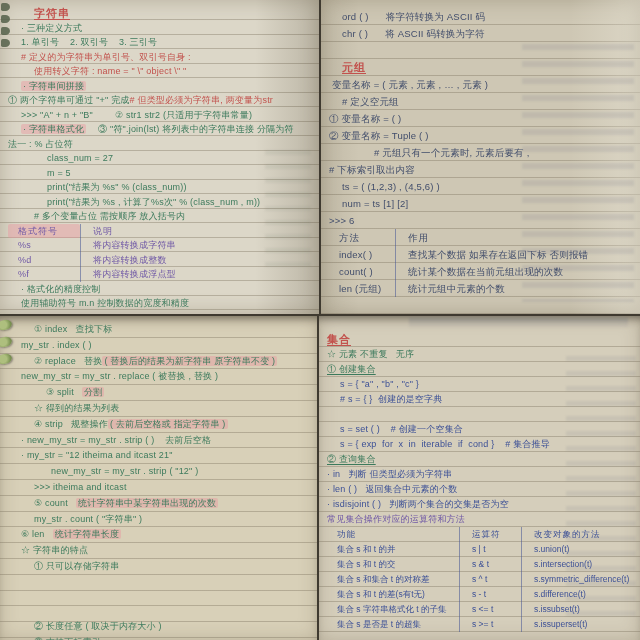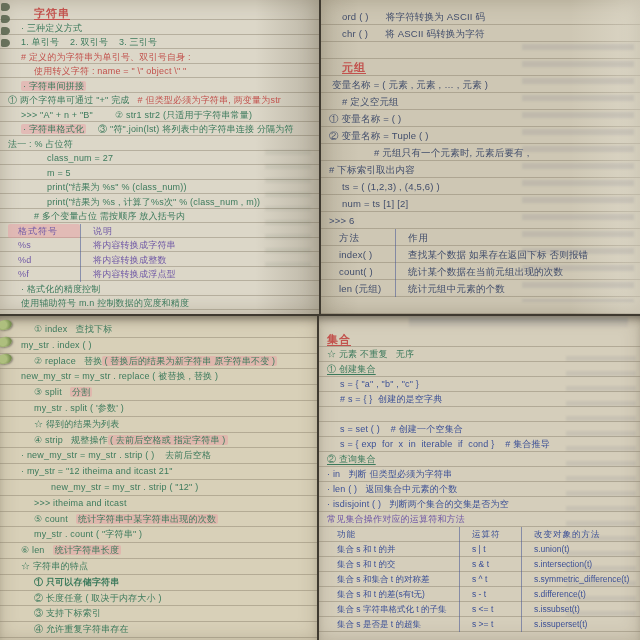--- a/index.html
+++ b/index.html
@@ -78,21 +78,21 @@
       <i></i>
     </div>
     <div class="ghost"></div>
     <div class="lines">
         <div class="line" style="padding-left: 34px;"><span class="seg c-red ul big">字符串</span></div>
         <div class="line" style="padding-left: 21px;"><span class="seg c-green">· 三种定义方式</span></div>
         <div class="line" style="padding-left: 21px;"><span class="seg c-green">1. 单引号    2. 双引号    3. 三引号</span></div>
         <div class="line" style="padding-left: 21px;"><span class="seg c-red"># 定义的为字符串为单引号、双引号自身 :</span></div>
         <div class="line" style="padding-left: 34px;"><span class="seg c-red">使用转义字符 : name = " \" object \" "</span></div>
         <div class="line" style="padding-left: 21px;"><span class="seg c-green hl">· 字符串间拼接</span></div>
-        <div class="line"><span class="seg c-green">① 两个字符串可通过 "+" 完成</span><span class="seg c-red" style="margin-left: 8px;"># 但类型必须为字符串, 两变量为str</span></div>
+        <div class="line"><span class="seg c-green">① 两个字符串可通过 "+" 完成</span><span class="seg c-red" style=""># 但类型必须为字符串, 两变量为str</span></div>
         <div class="line" style="padding-left: 21px;"><span class="seg c-green">&gt;&gt;&gt; "A" + n + "B"</span><span class="seg c-green" style="margin-left: 22px;">② str1 str2 (只适用于字符串常量)</span></div>
         <div class="line" style="padding-left: 21px;"><span class="seg c-green hl">· 字符串格式化</span><span class="seg c-green" style="margin-left: 12px;">③ "符".join(lst) 将列表中的字符串连接 分隔为符</span></div>
         <div class="line"><span class="seg c-green">法一 : % 占位符</span></div>
         <div class="line" style="padding-left: 47px;"><span class="seg c-green">class_num = 27</span></div>
         <div class="line" style="padding-left: 47px;"><span class="seg c-green">m = 5</span></div>
         <div class="line" style="padding-left: 47px;"><span class="seg c-green">print("结果为 %s" % (class_num))</span></div>
         <div class="line" style="padding-left: 47px;"><span class="seg c-green">print("结果为 %s , 计算了%s次" % (class_num , m))</span></div>
         <div class="line" style="padding-left: 34px;"><span class="seg c-green"># 多个变量占位 需按顺序 放入括号内</span></div>
         <div class="line thead"><span class="cell c-purple hl" style="width: 72px;">格式符号</span><span class="cell c-purple" style="width: 200px;">说明</span></div>
         <div class="line"><span class="cell c-purple" style="width: 72px;">%s</span><span class="cell c-purple" style="width: 200px;">将内容转换成字符串</span></div>
@@ -132,34 +132,33 @@
     <div class="spiral-rings">
       <i></i>
       <i></i>
       <i></i>
     </div>
     <div class="lines">
         <div class="line" style="padding-left: 34px;"><span class="seg c-green">① index   查找下标</span></div>
         <div class="line" style="padding-left: 21px;"><span class="seg c-green">my_str . index ( )</span></div>
         <div class="line" style="padding-left: 34px;"><span class="seg c-green">② replace   替换</span><span class="seg c-green hl">( 替换后的结果为新字符串 原字符串不变 )</span></div>
         <div class="line" style="padding-left: 21px;"><span class="seg c-green">new_my_str = my_str . replace ( 被替换 , 替换 )</span></div>
-        <div class="line" style="padding-left: 34px;"><span class="seg c-green">③ split   </span><span class="seg c-green hl">分割</span></div>
-        <div class="line" style="padding-left: 34px;"><span class="seg c-green">my_str . split ( '参数' )</span></div>
+        <div class="line" style="padding-left: 46px;"><span class="seg c-green">③ split   </span><span class="seg c-green hl">分割</span></div>
         <div class="line" style="padding-left: 34px;"><span class="seg c-green">☆ 得到的结果为列表</span></div>
         <div class="line" style="padding-left: 34px;"><span class="seg c-green">④ strip   规整操作</span><span class="seg c-green hl">( 去前后空格或 指定字符串 )</span></div>
         <div class="line" style="padding-left: 21px;"><span class="seg c-green">· new_my_str = my_str . strip ( )    去前后空格</span></div>
         <div class="line" style="padding-left: 21px;"><span class="seg c-green">· my_str = "12 itheima and itcast 21"</span></div>
         <div class="line" style="padding-left: 51px;"><span class="seg c-green">new_my_str = my_str . strip ( "12" )</span></div>
         <div class="line" style="padding-left: 34px;"><span class="seg c-green">&gt;&gt;&gt; itheima and itcast</span></div>
         <div class="line" style="padding-left: 34px;"><span class="seg c-green">⑤ count   </span><span class="seg c-green hl">统计字符串中某字符串出现的次数</span></div>
         <div class="line" style="padding-left: 34px;"><span class="seg c-green">my_str . count ( "字符串" )</span></div>
         <div class="line" style="padding-left: 21px;"><span class="seg c-green">⑥ len   </span><span class="seg c-green hl">统计字符串长度</span></div>
         <div class="line" style="padding-left: 21px;"><span class="seg c-green">☆ 字符串的特点</span></div>
-        <div class="line" style="padding-left: 34px; font-weight: bold;"><span class="seg c-green">① 只可以存储字符串</span></div>
-        <div class="line" style="padding-left: 34px;"><span class="seg c-green">② 长度任意 ( 取决于内存大小 )</span></div>
+        <div class="line" style="padding-left: 34px;"><span class="seg c-green">① 只可以存储字符串</span></div>
+        <div class="line" style="padding-left: 34px; margin-top: 44px;"><span class="seg c-green">② 长度任意 ( 取决于内存大小 )</span></div>
         <div class="line" style="padding-left: 34px;"><span class="seg c-green">③ 支持下标索引</span></div>
         <div class="line" style="padding-left: 34px;"><span class="seg c-green">④ 允许重复字符串存在</span></div>
       </div>
   </section>
 
   <section class="page br">
     <div class="ruling"></div>
     <div class="ghost-top"></div>
     <div class="ghost"></div>
     <div class="lines">

